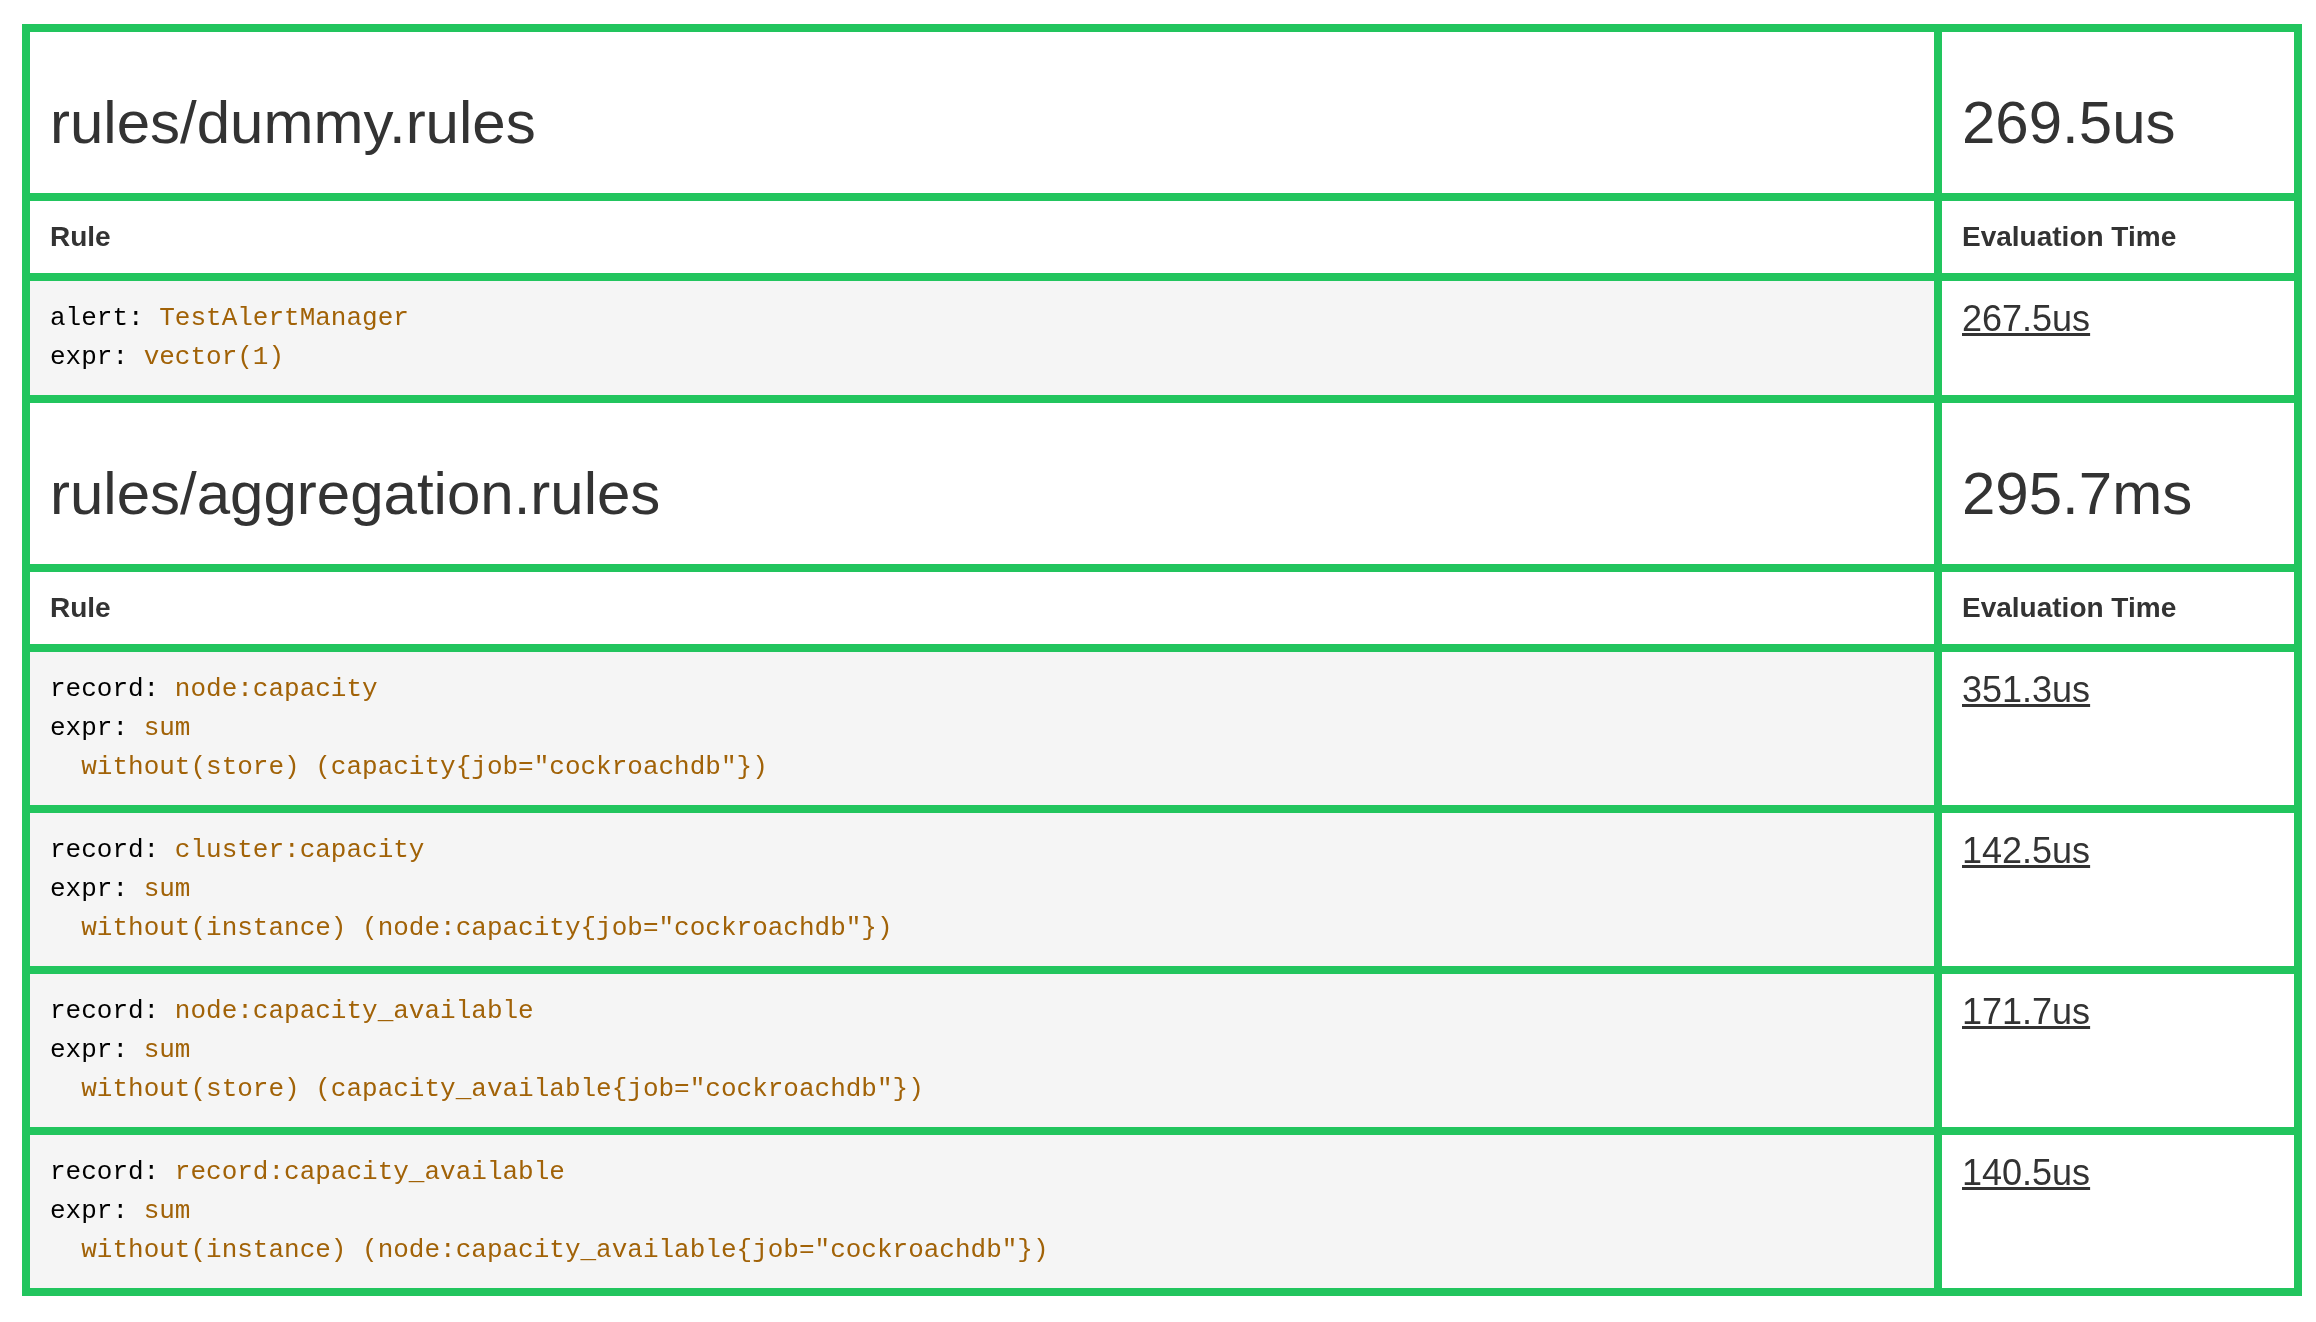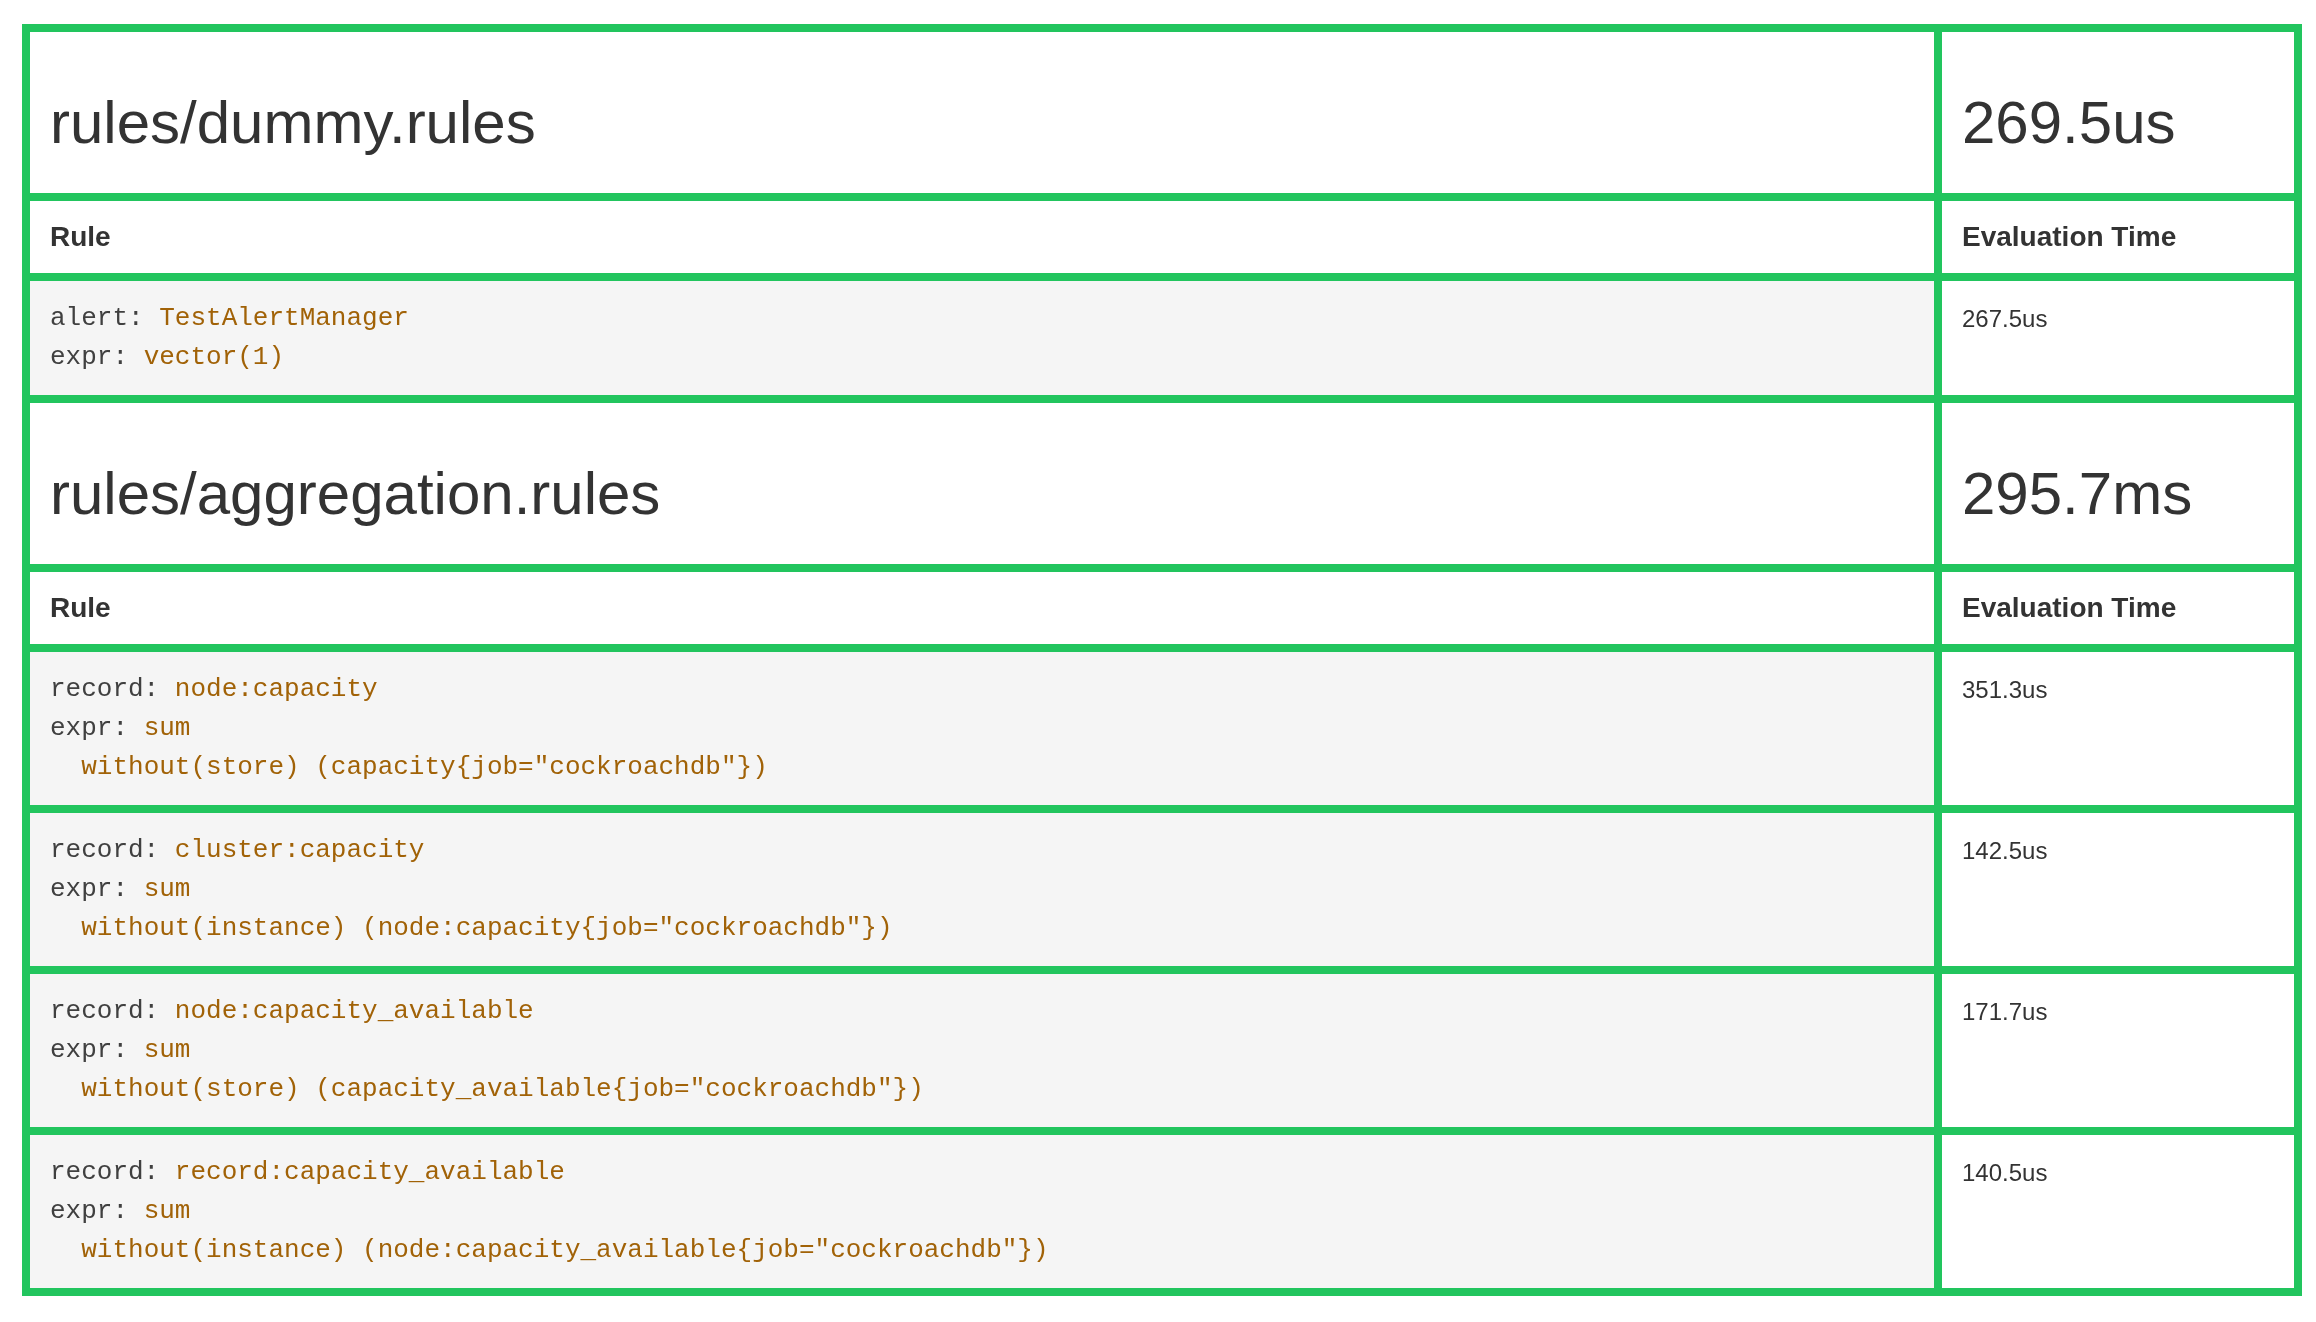--- a/index.html
+++ b/index.html
@@ -56,39 +56,40 @@
     color: #333333;
     margin-top: 24px;
   }
   .rule-code-cell {
     background: #f5f5f5;
     padding: 18px 20px;
   }
   .rule-eval-cell {
     background: #ffffff;
     padding: 18px 20px;
-    font-size: 24px;
+    font-size: 36px;
     line-height: 40px;
     color: #333333;
+    text-decoration: underline;
   }
   pre.code {
     margin: 0;
     font-family: "Liberation Mono", "DejaVu Sans Mono", monospace;
     font-size: 26px;
     line-height: 39px;
     color: #000000;
     white-space: pre;
   }
   .code-line { white-space: pre; }
   a.tok-link {
     color: #a16207;
     text-decoration: none;
     cursor: pointer;
   }
-  .tok-plain { color: #404040; }
+  .tok-plain { color: #000000; }
 </style>
 </head>
 <body>
 
 <div class="page">
   <div class="rules-table" id="groups-root">
   <div class="trow">
     <div class="cell group-cell">
       <h2 class="group-heading">rules/dummy.rules</h2>
     </div>

